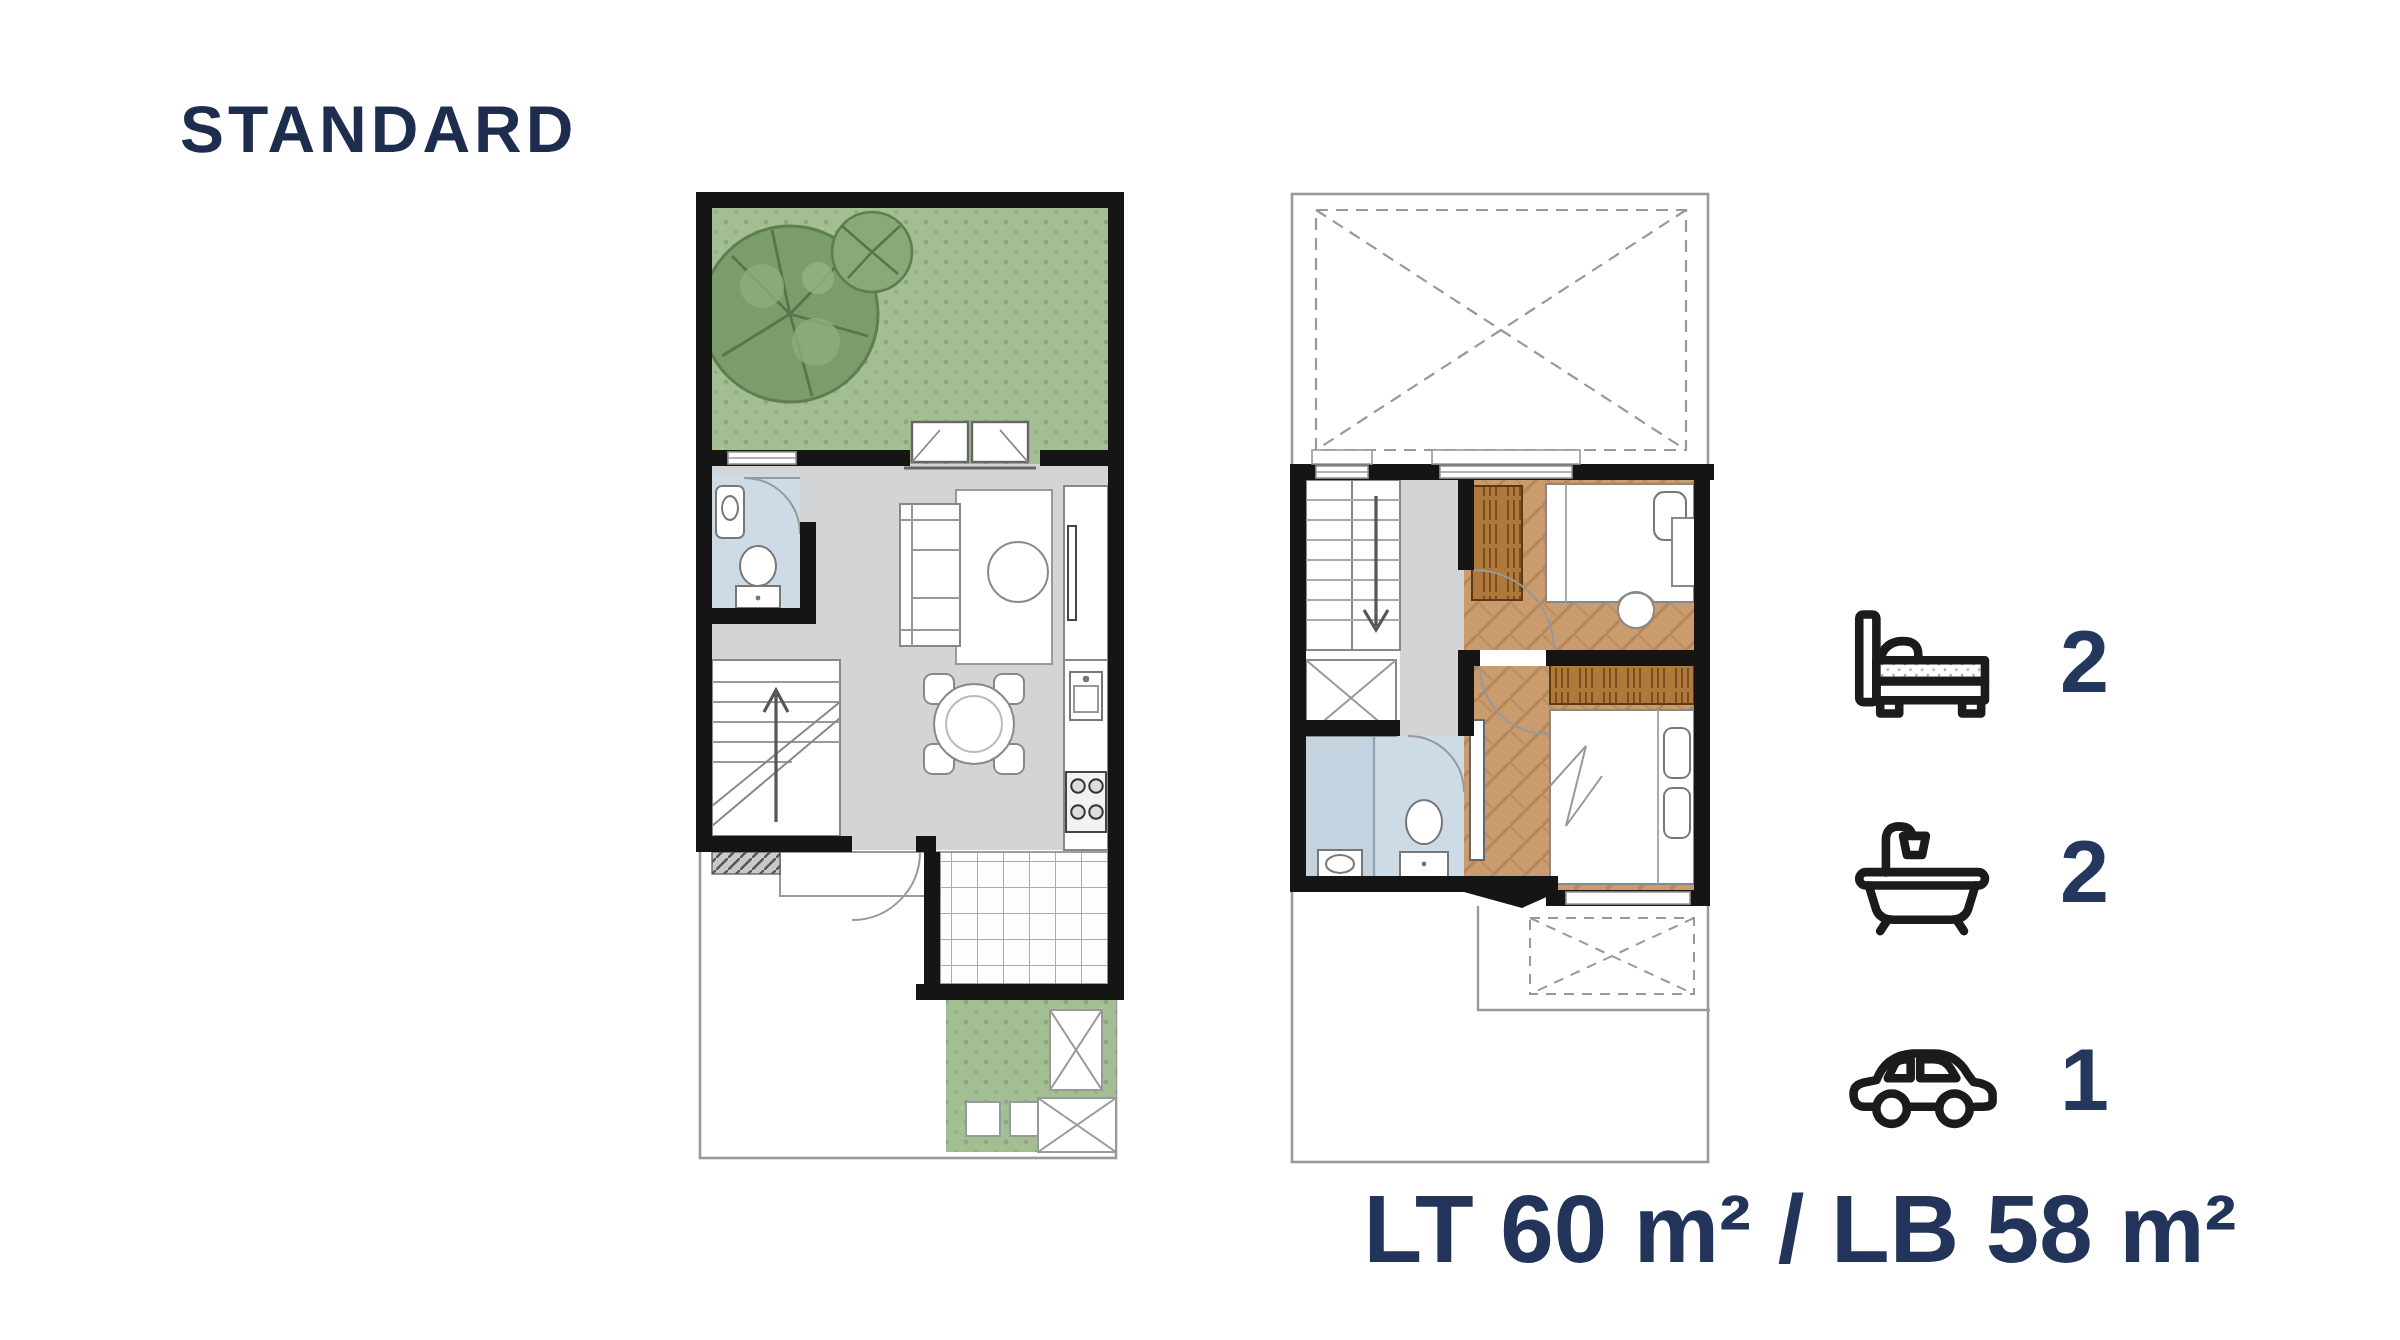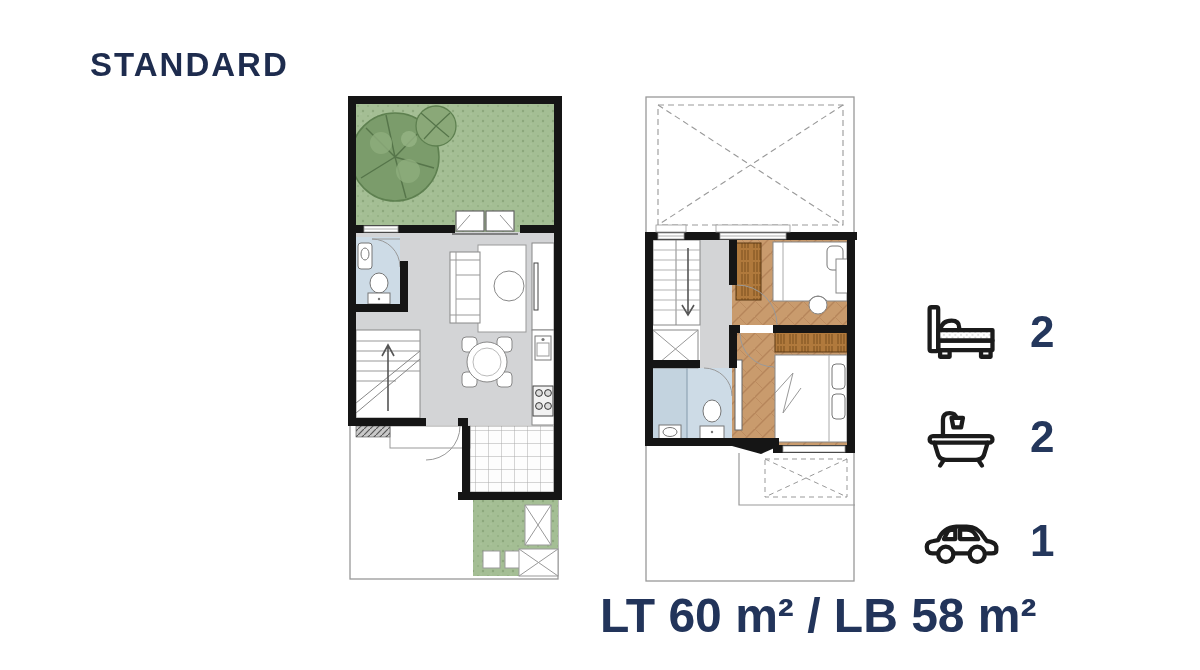--- a/index.html
+++ b/index.html
@@ -14,21 +14,21 @@
   .plan{position:absolute;top:93px;}
   .plan.ground{left:346px;}
   .plan.upper{left:643px;}
   .features{position:absolute;left:922px;top:296px;width:210px;}
   .feature-row{position:absolute;left:0;display:flex;align-items:center;gap:28px;}
   .feature-row.r1{top:4px;}
   .feature-row.r2{top:108px;}
   .feature-row.r3{top:216px;}
   .feature-count{font-size:44px;font-weight:700;color:#24375C;line-height:1;}
   .area-label{
-    position:absolute;left:600px;top:588px;width:600px;text-align:left;
+    position:absolute;left:600px;top:588px;width:600px;text-align:center;
     font-size:48px;font-weight:700;color:#22345A;white-space:nowrap;
   }
   svg{display:block;}
 </style>
 </head>
 <body>
 
 <div class="canvas">
 
   <svg width="0" height="0" style="position:absolute">

